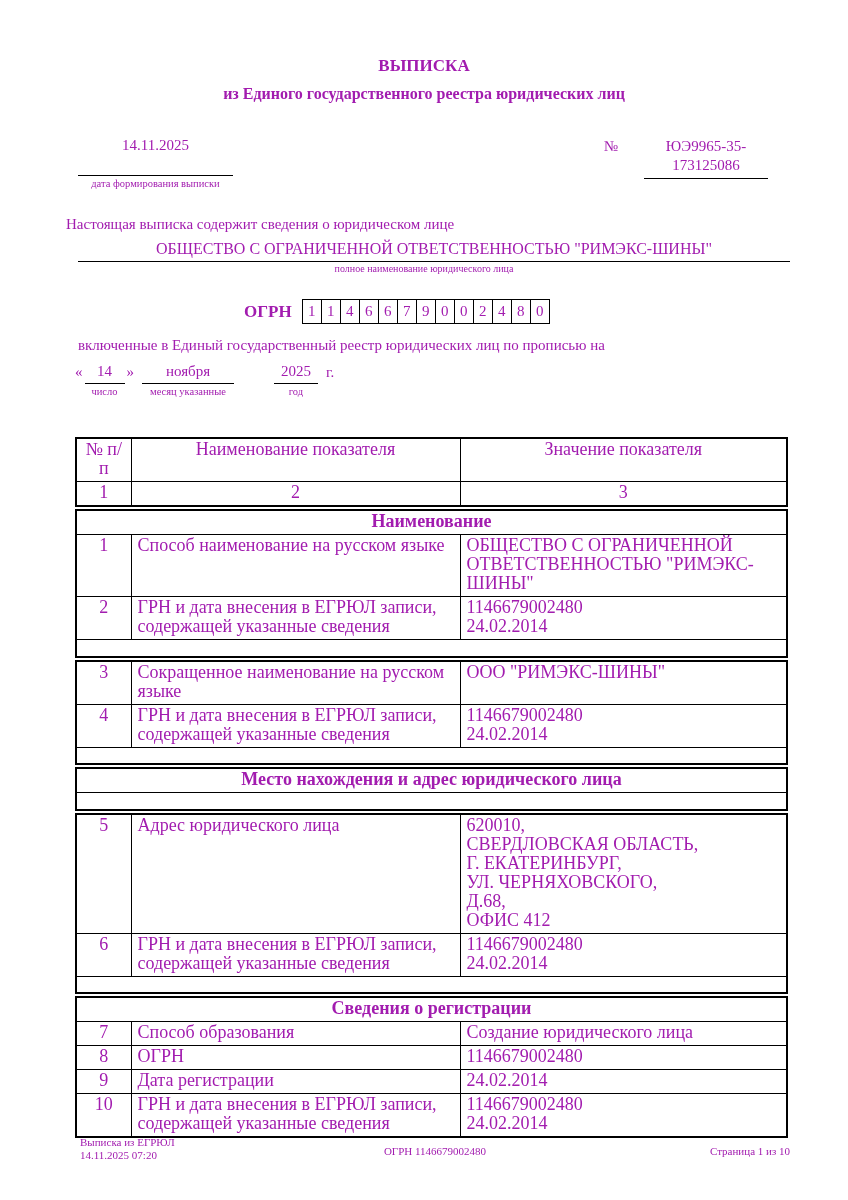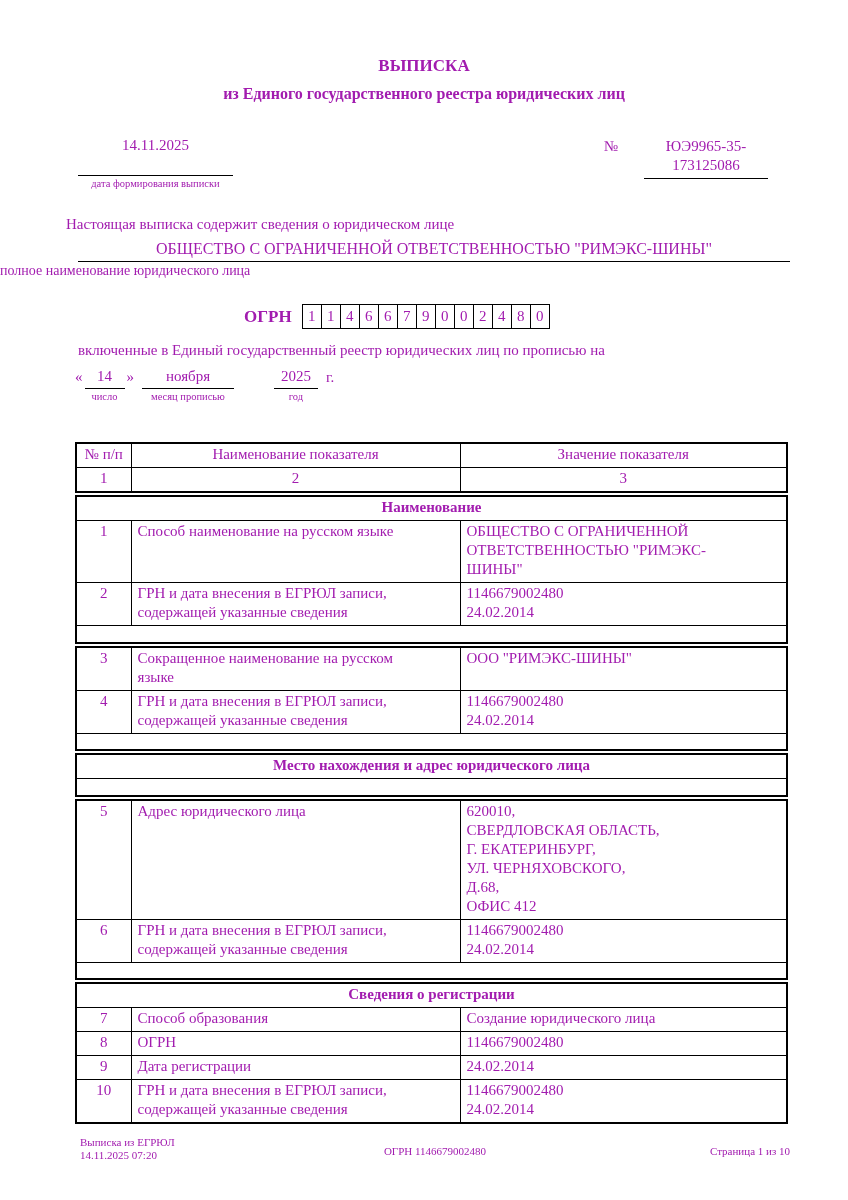--- a/index.html
+++ b/index.html
@@ -15,21 +15,21 @@
   .meta-row { margin:34px 80px 0 78px; display:flex; justify-content:space-between; align-items:flex-start; }
   .date-block { width:155px; text-align:center; }
   .date-value { padding-bottom:21px; border-bottom:1px solid #000; font-size:15px; }
   .small-caption { font-size:10.5px; margin-top:2px; }
   .number-group { display:flex; gap:26px; align-items:flex-start; }
   .number-label { font-size:15px; padding-top:1px; }
   .number-value { width:124px; text-align:center; border-bottom:1px solid #000; padding-bottom:3px; white-space:pre-line; line-height:1.25; }
 
   .intro { margin:27px 60px 0 66px; }
   .company { margin:7px 58px 0 78px; text-align:center; font-size:16px; padding-bottom:3px; border-bottom:1px solid #000; }
-  .company-caption { text-align:left; font-size:14px; margin-top:1px; }
+  .company-caption { text-align:center; font-size:10px; margin-top:1px; }
 
   .ogrn-row { margin:25px 0 0 244px; display:flex; align-items:center; gap:10px; }
   .ogrn-label { font-weight:bold; font-size:17px; }
   .ogrn-boxes { display:flex; }
   .ogrn-box { width:20px; height:25px; border:1px solid #000; margin-left:-1px;
     display:flex; align-items:center; justify-content:center; font-size:15px; }
   .ogrn-box:first-child { margin-left:0; }
 
   .included { margin:13px 60px 0 78px; }
 
@@ -37,21 +37,21 @@
   .hd-quote { padding-top:1px; }
   .hd-block { text-align:center; }
   .hd-value { border-bottom:1px solid #000; padding:0 6px 3px; }
   .hd-day { width:40px; margin:0 2px; }
   .hd-month { width:92px; margin-left:8px; }
   .hd-year { width:44px; margin-left:40px; }
   .hd-suffix { margin-left:8px; padding-top:1px; }
 
   .tablewrap { margin-top:40px; }
   table.tbl { border-collapse:collapse; width:713px; margin:0 0 2px 75px; table-layout:fixed; border:2px solid #000; }
-  .tbl td { border:1px solid #000; padding:1px 6px 3px; vertical-align:top; line-height:19px; font-size:15px;font-family:Liberation Serif, serif; }
+  .tbl td { border:1px solid #000; padding:1px 6px 3px; vertical-align:top; line-height:19px; font-size:18px;font-family:Liberation Serif, serif; }
   .tbl td.num { text-align:center; }
   .tbl td.center { text-align:center; }
   .tbl td.section { text-align:center; font-weight:bold; }
   .tbl td.spacer { height:17px; }
   .pre { white-space:pre-line; }
   col.c1 { width:55px; } col.c2 { width:329px; }
 
   .footer { position:absolute; top:1136px; left:80px; right:58px; font-size:11px; line-height:13px; }
   .footer-left { position:absolute; left:0; top:0; }
   .footer-center { position:absolute; left:0; right:0; top:9px; text-align:center; }
@@ -105,21 +105,21 @@
 
   <div class="handdate">
     <div class="hd-quote">«</div>
     <div class="hd-block hd-day">
       <div class="hd-value">14</div>
       <div class="small-caption">число</div>
     </div>
     <div class="hd-quote">»</div>
     <div class="hd-block hd-month">
       <div class="hd-value">ноября</div>
-      <div class="small-caption">месяц прописью</div>
+      <div class="small-caption">месяц указанные</div>
     </div>
     <div class="hd-block hd-year">
       <div class="hd-value">2025</div>
       <div class="small-caption">год</div>
     </div>
     <div class="hd-suffix">г.</div>
   </div>
 
   <div class="tablewrap">
 

